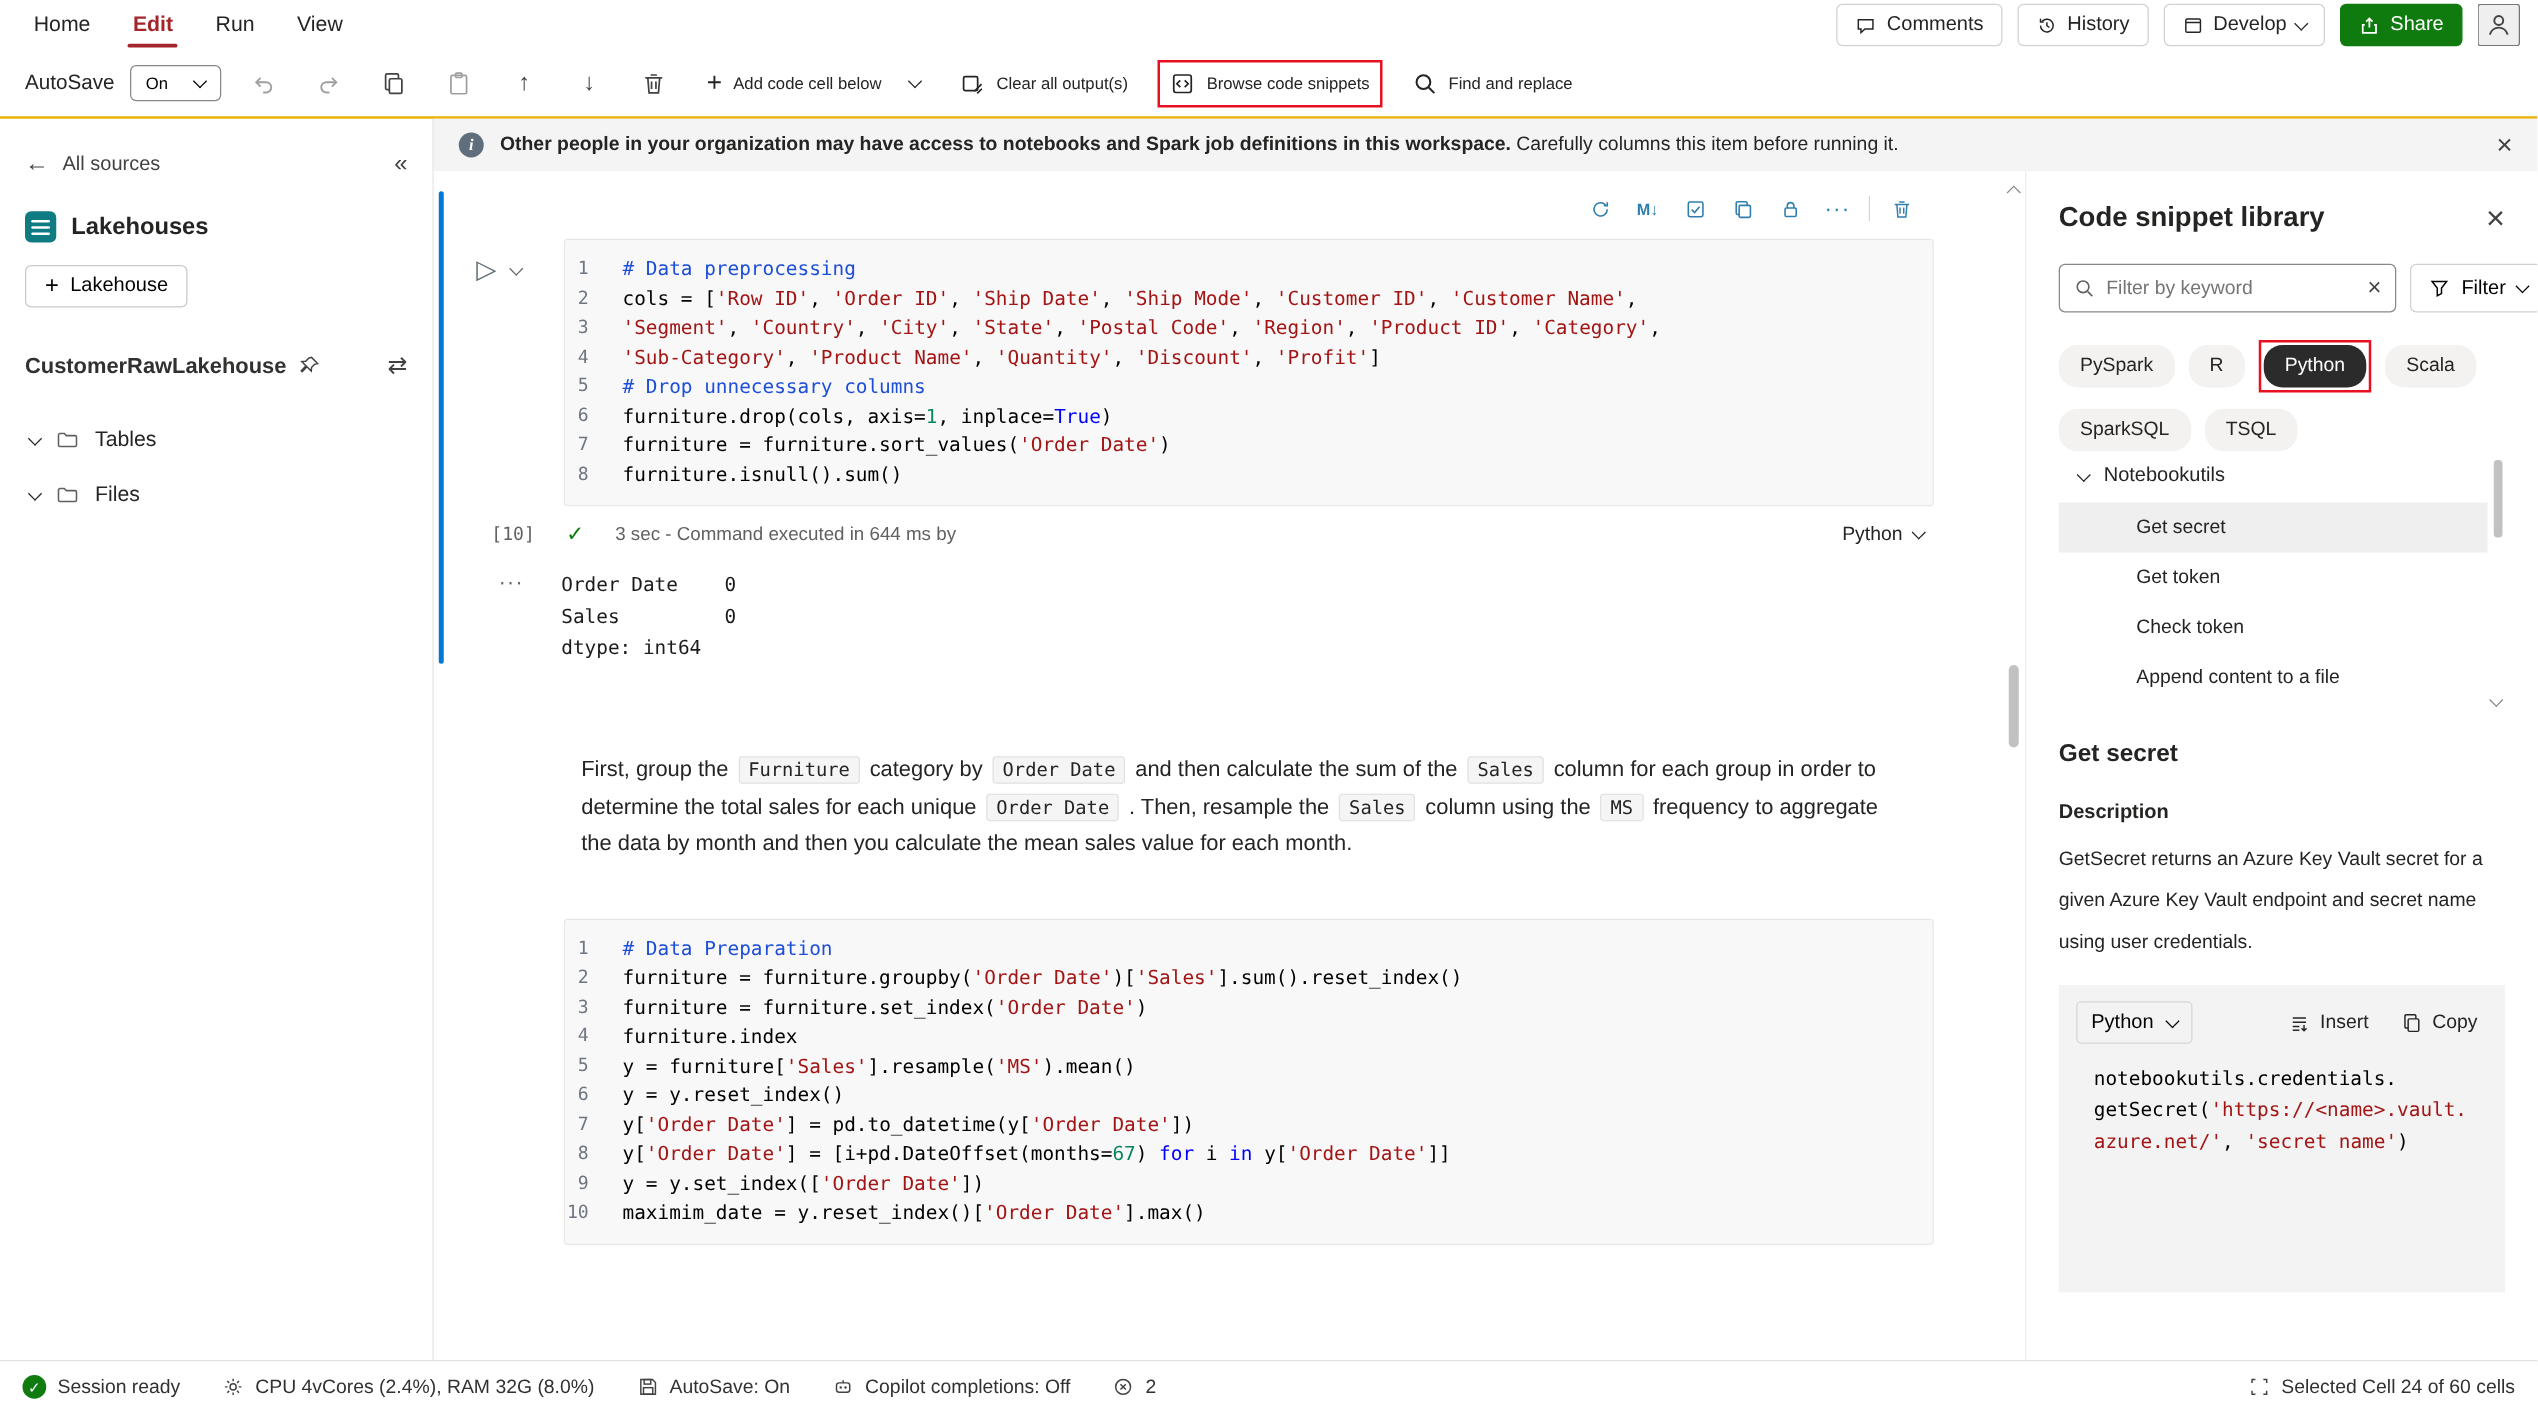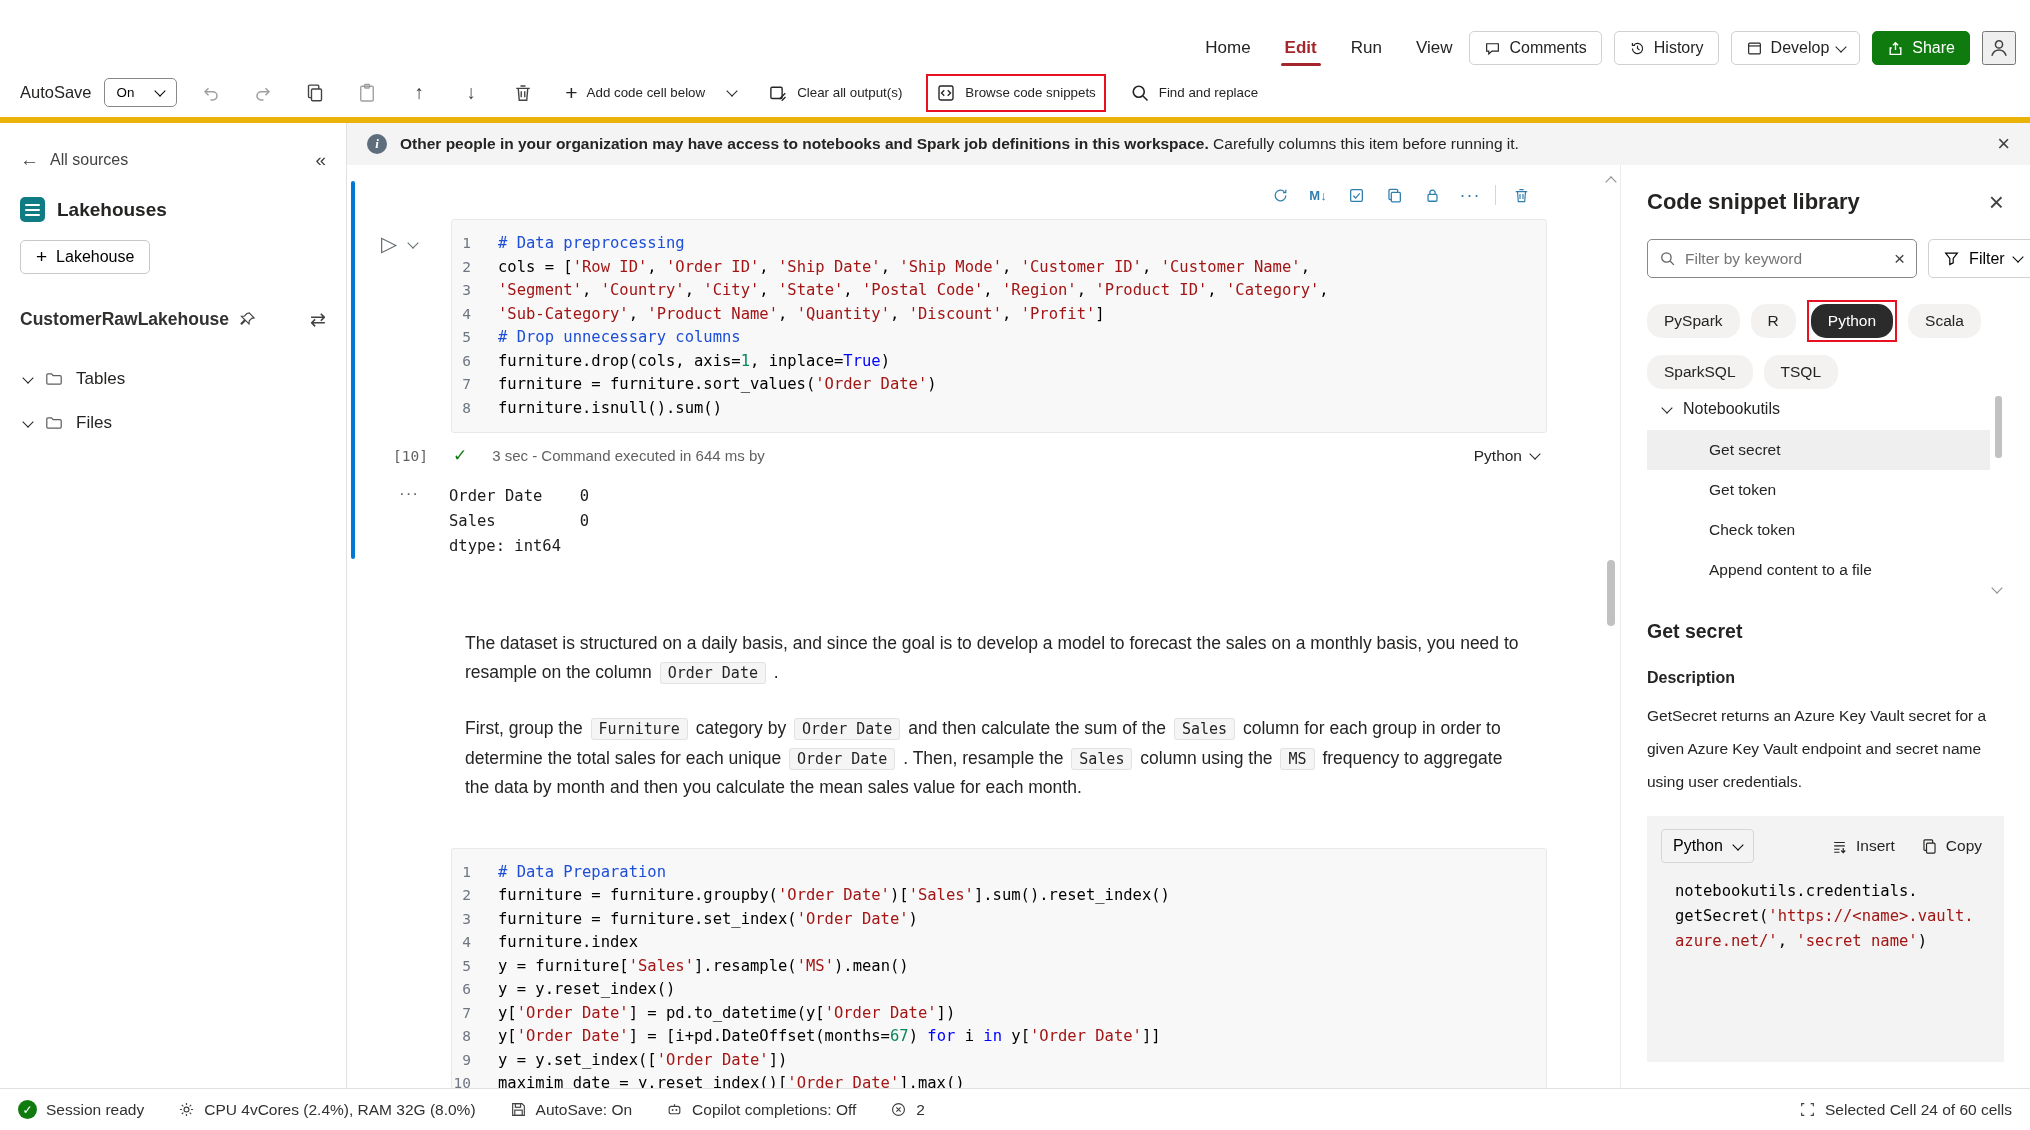--- a/index.html
+++ b/index.html
@@ -5,33 +5,33 @@
   * { box-sizing: border-box; margin: 0; padding: 0; }
   html,body { width: 2030px; height: 1130px; overflow: hidden; }
   body { font-family: "Liberation Sans", sans-serif; color: #252423; background: #fff; font-size: 16px; }
   .app { display: flex; flex-direction: column; height: 100%; }
 
   
   .chev { display: inline-block; width: 8px; height: 8px; border-right: 1.7px solid currentColor; border-bottom: 1.7px solid currentColor; transform: rotate(45deg); margin-top: -3px; }
   .chev.up { transform: rotate(-135deg); margin-top: 3px; }
 
   
-  .menubar { height: 40px; display: flex; align-items: center; justify-content: flex-end; padding: 0 14px 0 10px; margin-top: 28px; }
+  .menubar { height: 40px; display: flex; align-items: center; justify-content: space-between; padding: 0 14px 0 10px; }
   .menu-tabs { display: flex; }
   .menu-tab { padding: 9px 17px; font-size: 17px; position: relative; cursor: pointer; }
   .menu-tab.active { color: var(--active_tab_red); font-weight: 700; }
   .menu-tab.active::after { content:''; position:absolute; left: 13px; right: 13px; bottom: 1px; height: 3px; background: var(--active_tab_red); border-radius: 2px; }
   .menu-right { display: flex; align-items: center; gap: 12px; }
   .pill-btn { display: flex; align-items: center; gap: 8px; border: 1px solid #d1d1d1; border-radius: 5px; padding: 7px 14px; font-size: 16px; background: #fff; color:#252423; }
   .share-btn { background: var(--share_green); border-color: var(--share_green); color: #fff; }
   .icon-16 { width: 17px; height: 17px; display: inline-block; }
   .person-btn { display:flex; align-items:center; padding: 4px; color:#424242; }
 
   
-  .toolbar { height: 55px; border-bottom: 6px solid #eab308; display: flex; align-items: center; padding: 0 20px; gap: 16px; font-size: 16.5px; }
+  .toolbar { height: 55px; border-bottom: 2px solid #eab308; display: flex; align-items: center; padding: 0 20px; gap: 16px; font-size: 16.5px; }
   .autosave { display: flex; align-items: center; gap: 12px; }
   .select-box { border: 1px solid #8a8886; border-radius: 5px; padding: 6px 12px; display: flex; align-items: center; gap: 22px; background:#fff; }
   .tbtn { width: 36px; height: 36px; display: flex; align-items: center; justify-content: center; color: #424242; font-size: 19px; }
   .tbtn.disabled { color: #a19f9d; }
   .tool-label-btn { display: flex; align-items: center; gap: 9px; padding: 7px 8px; color: #252423; }
   .red-box { border: 2px solid var(--annotation_red); }
   .i20 { width: 20px; height: 20px; }
 
   
   .main { flex: 1; display: flex; min-height: 0; }
@@ -402,21 +402,20 @@
               <span class="output-dots">···</span>
               <div class="output-lines">
                   <div>Order Date    0</div>
                   <div>Sales         0</div>
                   <div>dtype: int64</div>
                 </div>
             </div>
           </div>
 
           <div class="markdown">
-              <p class="md-p">The dataset is structured on a daily basis, and since the goal is to develop a model to forecast the sales on a monthly basis, you need to resample on the column <code class="md-code">Order Date</code> .</p>
               <p class="md-p">First, group the <code class="md-code">Furniture</code> category by <code class="md-code">Order Date</code> and then calculate the sum of the <code class="md-code">Sales</code> column for each group in order to determine the total sales for each unique <code class="md-code">Order Date</code> . Then, resample the <code class="md-code">Sales</code> column using the <code class="md-code">MS</code> frequency to aggregate the data by month and then you calculate the mean sales value for each month.</p>
             </div>
 
           <div class="cell-block">
             <div class="cell-row">
               <div class="cell-gutter"></div>
               <div class="cell-box">
                 <div>
                     <div class="code-row">
                       <span class="lnum">1</span>

